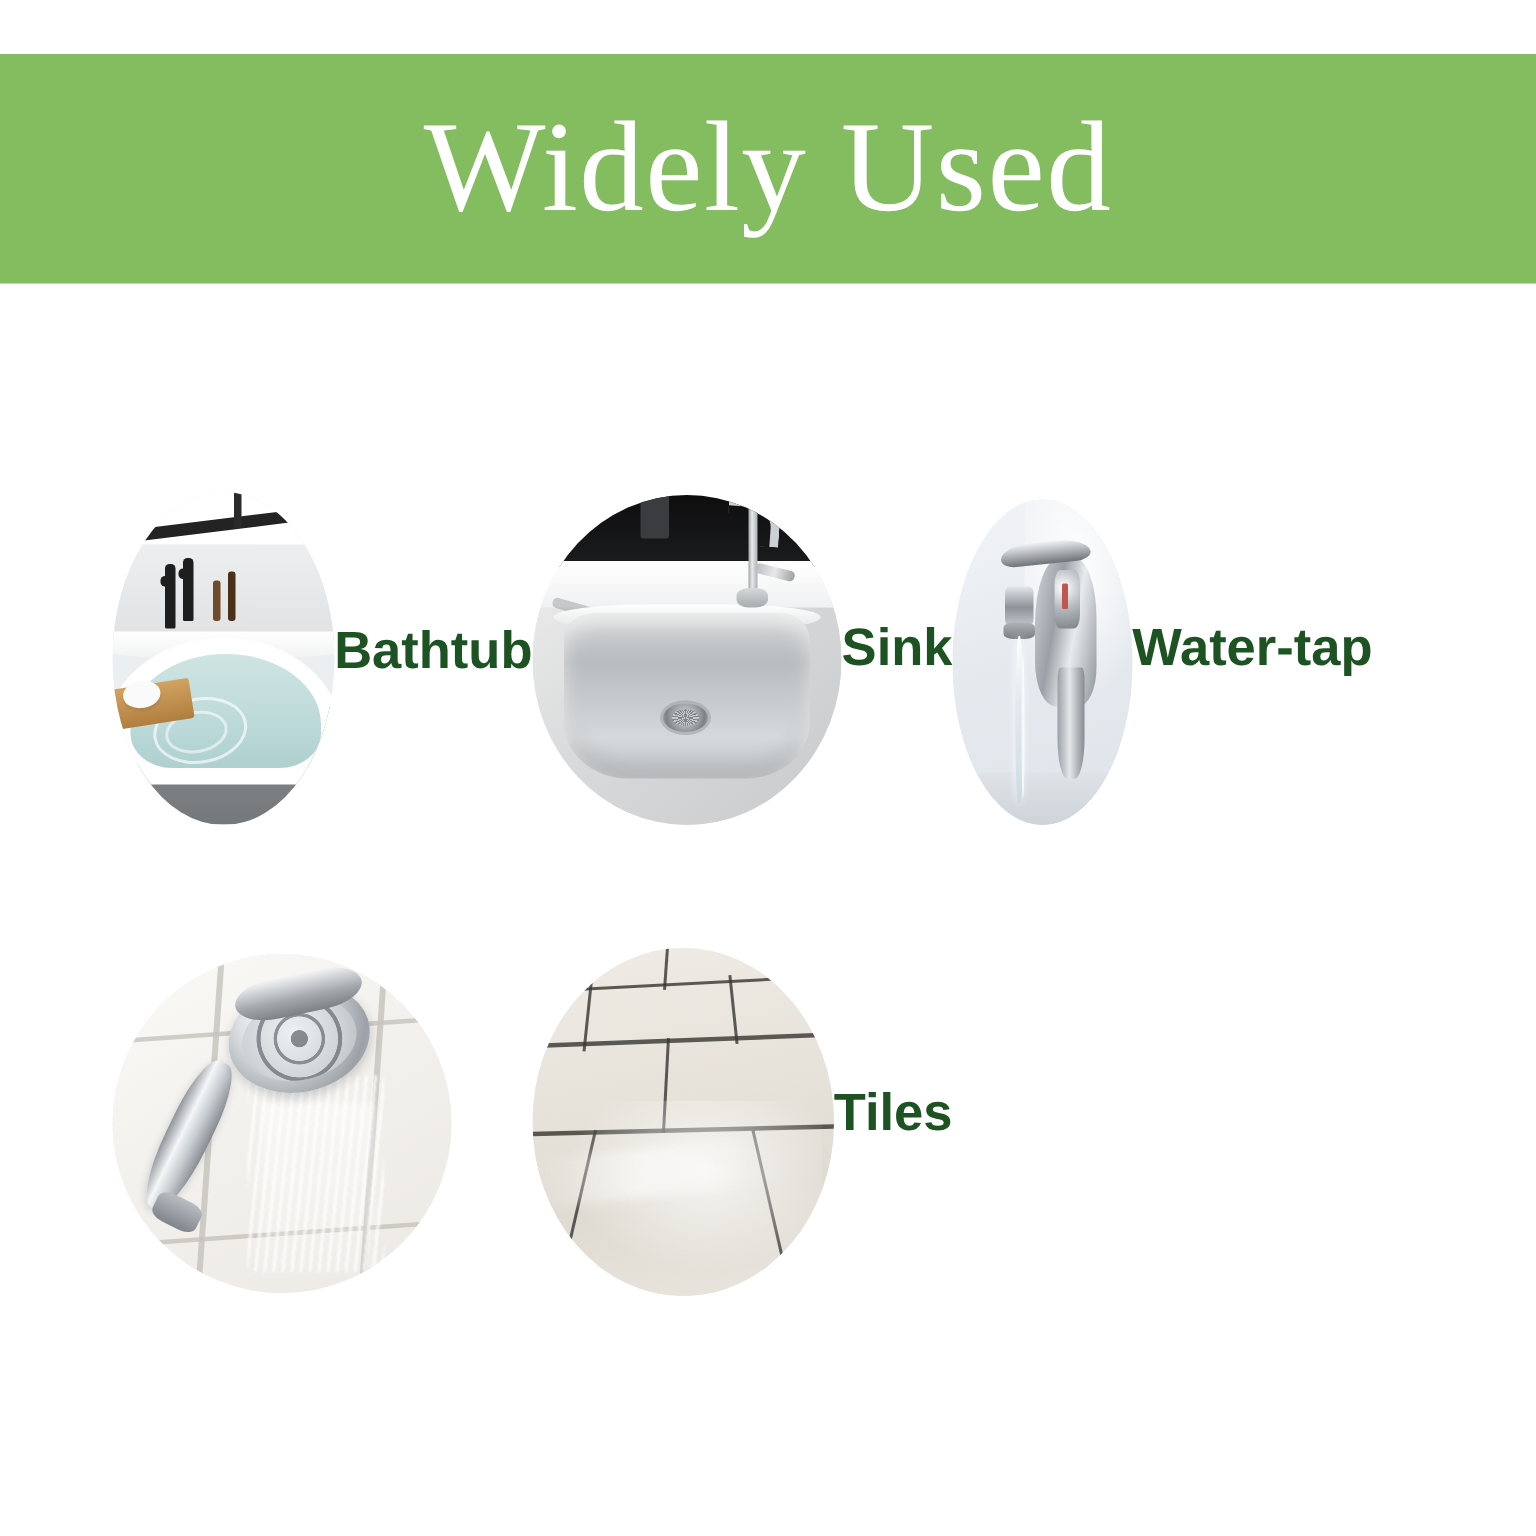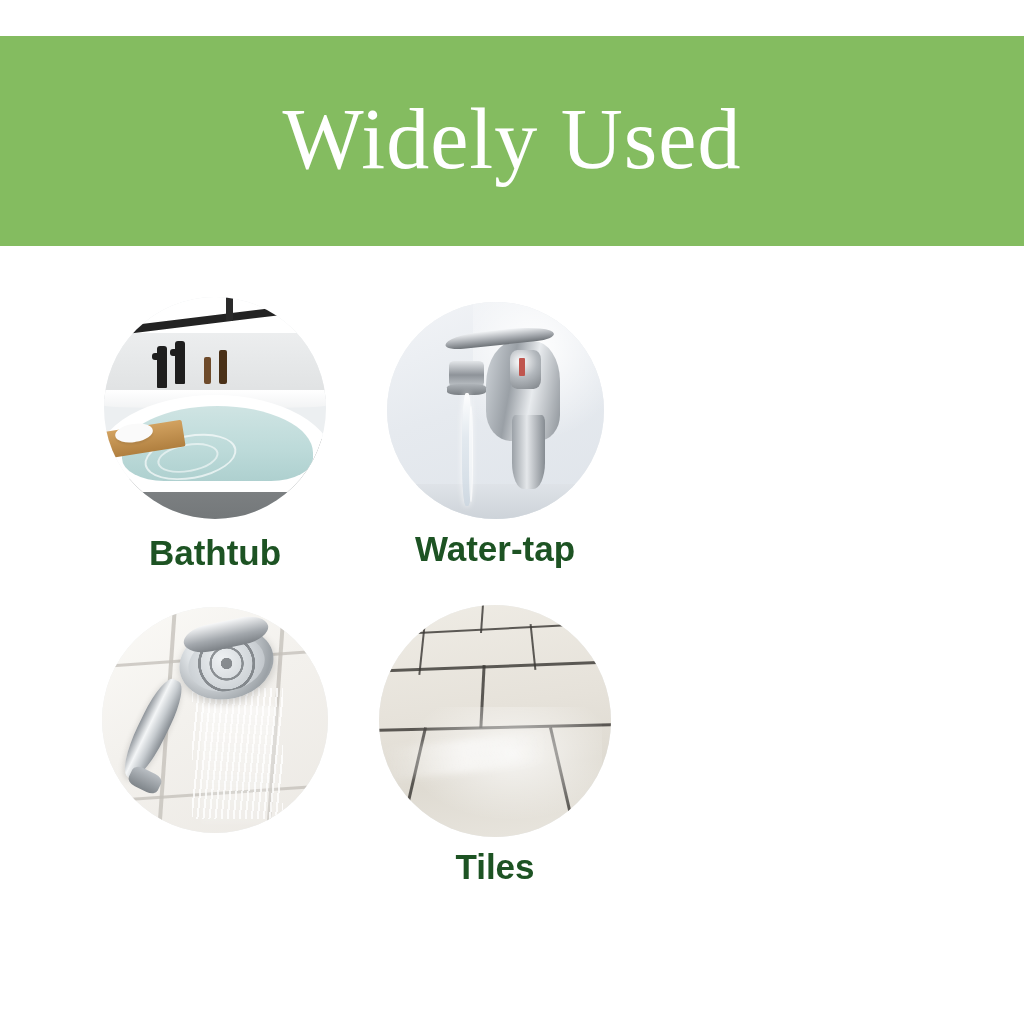--- a/index.html
+++ b/index.html
@@ -14,21 +14,21 @@
     overflow: hidden;
     position: relative;
   }
 
   
   .header-banner {
     position: absolute;
     left: 0;
     top: 36px;
     width: 1024px;
-    height: 210px;
+    height: 153px;
     background: #84bc60;
     display: flex;
     align-items: center;
     justify-content: center;
   }
   .header-title {
     font-family: "Liberation Serif", "DejaVu Serif", serif;
     font-size: 86px;
     line-height: 1;
     color: #ffffff;
@@ -54,21 +54,21 @@
     display: flex;
     justify-content: flex-start;
   }
   .grid-row.row-1 { top: 0px; }
   .grid-row.row-2 { top: 310px; }
 
   .item-cell {
     position: relative;
     width: 280px;
     display: flex;
-    flex-direction: column;
+    flex-direction: row;
     align-items: center;
   }
   .item-cell.cell-0 { margin-left: 75px; }
   .item-cell.cell-1 { margin-left: 0px; }
   .item-cell.cell-2 { margin-left: 0px; }
 
   
   .thumb {
     border-radius: 50%;
     overflow: hidden;
@@ -496,20 +496,39 @@
           <div class="bt-water"></div>
           <div class="bt-ripple"></div>
           <div class="bt-ripple2"></div>
           <div class="bt-tray"></div>
           <div class="bt-towel"></div>
         </div>
       </div>
       <div class="item-label" style="margin-top: 16px; color: rgb(29, 83, 35);">Bathtub</div>
     </div>
 
+    <div class="item-cell cell-1">
+      <div class="thumb" style="width:220px;height:220px;margin-top:30px;">
+        <div class="thumb-inner">
+          <div class="sk-marble"></div>
+          <div class="sk-top-dark"></div>
+          <div class="sk-dark-slot"></div>
+          <div class="sk-counter"></div>
+          <div class="sk-marble-v"></div>
+          <div class="sk-basin-lip"></div>
+          <div class="sk-basin"></div>
+          <div class="sk-drain"></div>
+          <div class="sk-faucet-curve"></div>
+          <div class="sk-faucet-neck"></div>
+          <div class="sk-faucet-handle"></div>
+          <div class="sk-faucet-base"></div>
+        </div>
+      </div>
+      <div class="item-label" style="margin-top: 13px; color: rgb(29, 83, 35);">Sink</div>
+    </div>
 
     <div class="item-cell cell-2">
       <div class="thumb" style="width:217px;height:217px;margin-top:32px;">
         <div class="thumb-inner">
           <div class="wt-bg"></div>
           <div class="wt-bg-blur"></div>
           <div class="wt-counter"></div>
           <div class="wt-body"></div>
           <div class="wt-body-stem"></div>
           <div class="wt-spout-arm"></div>

